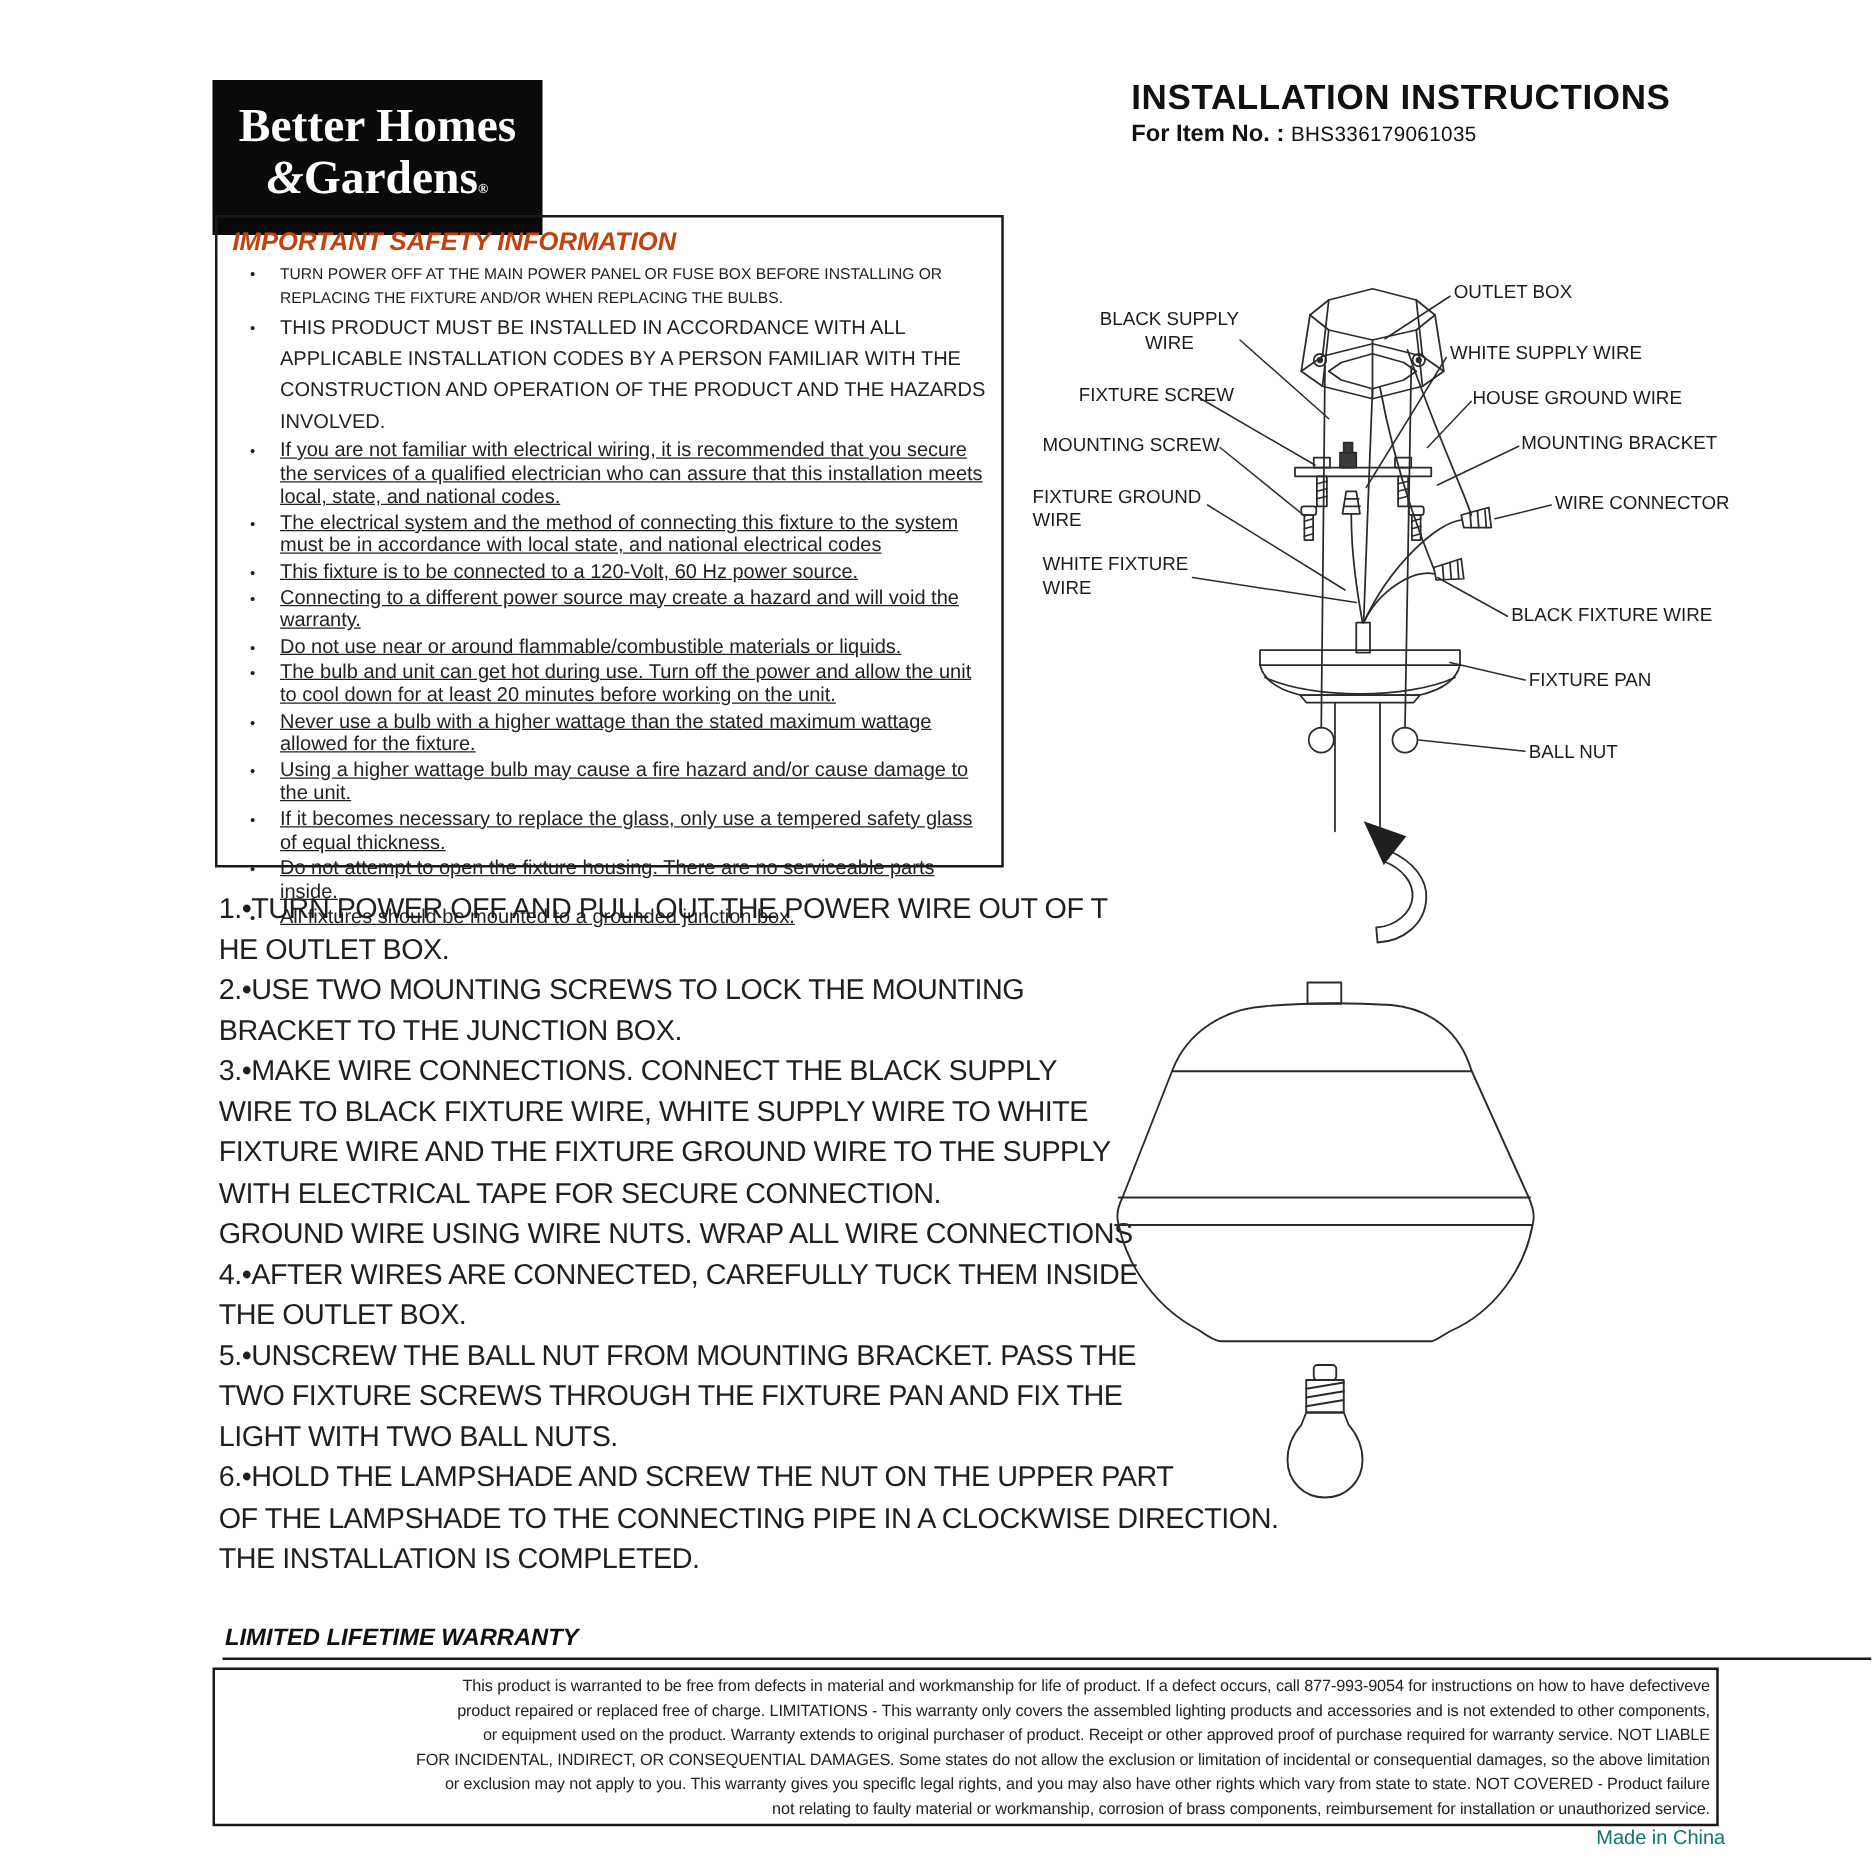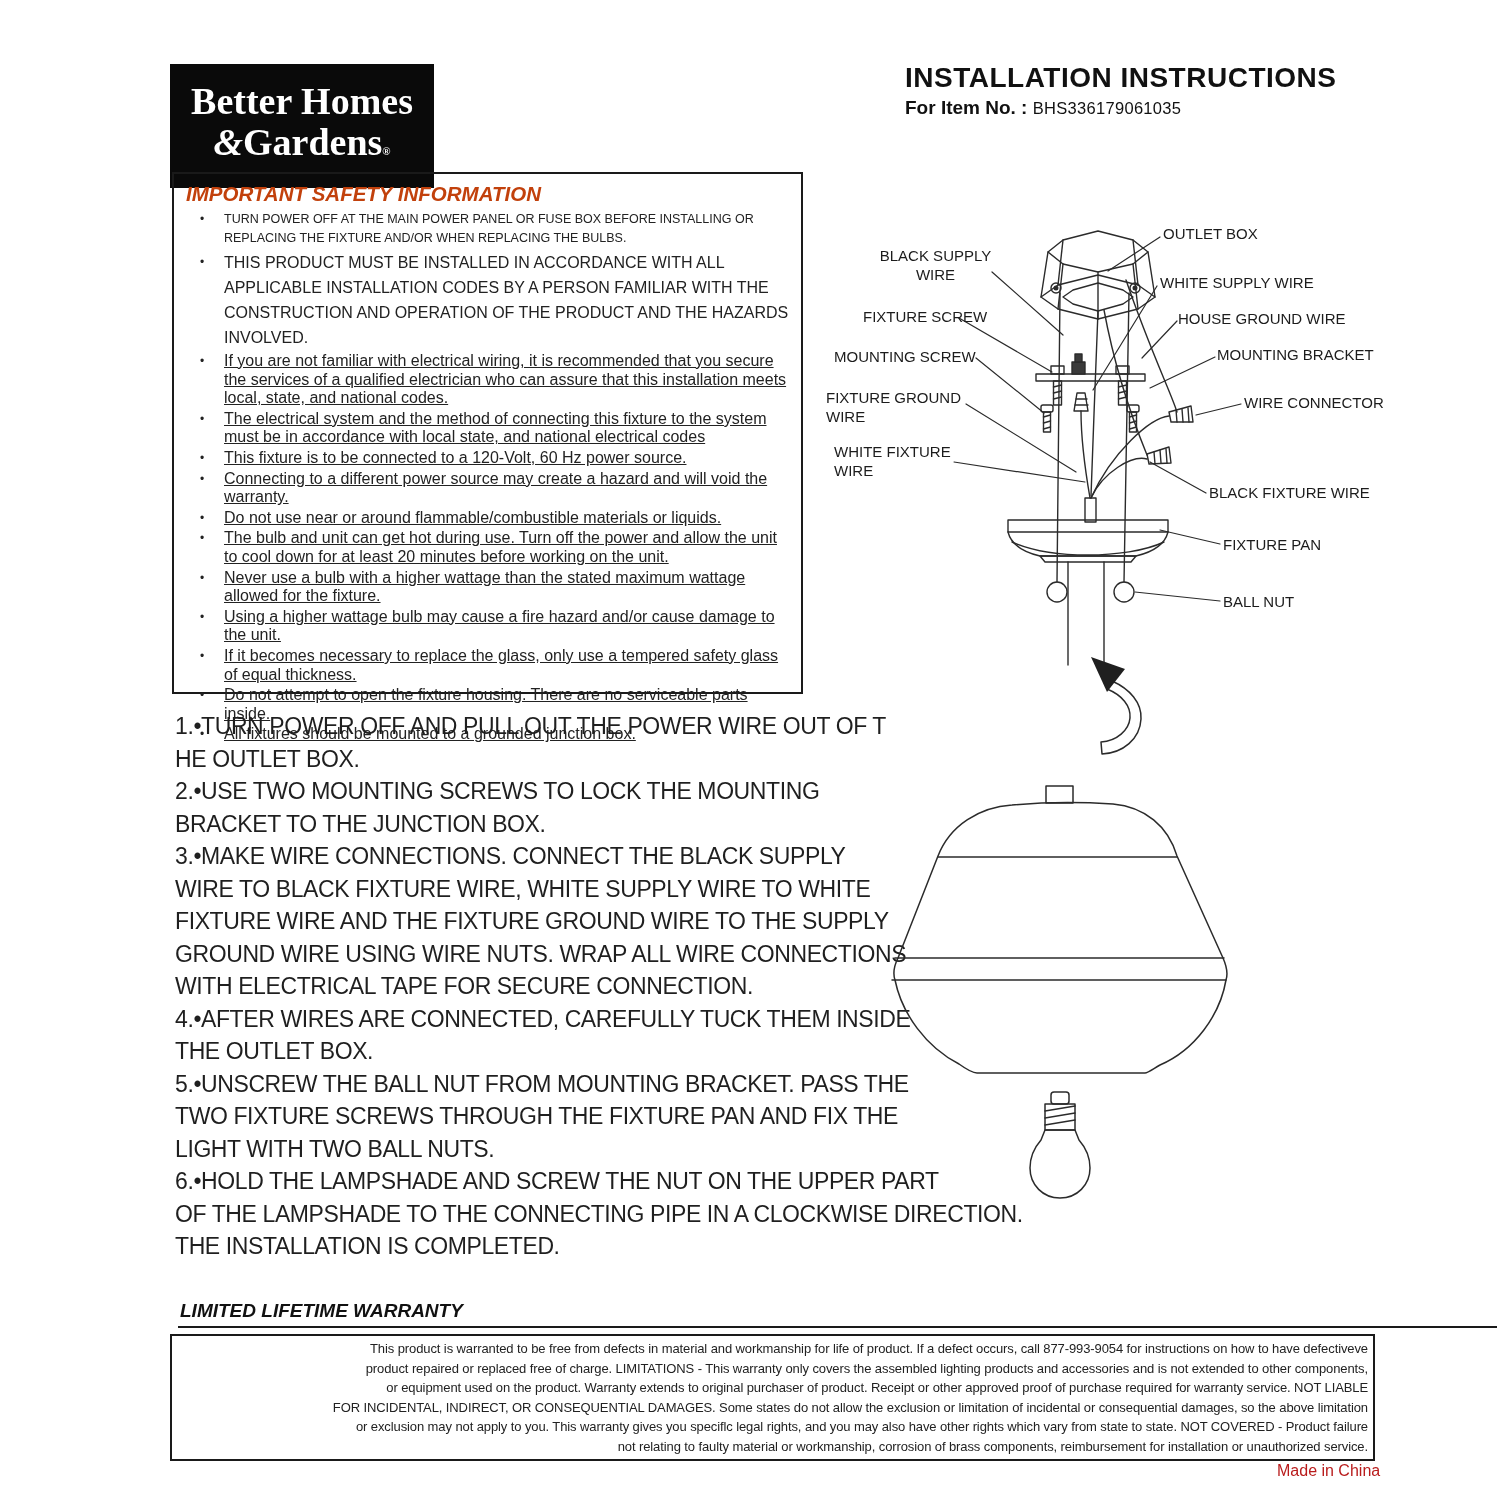--- a/index.html
+++ b/index.html
@@ -43,21 +43,21 @@
   
   #art{left:860px;top:640px;}
 
   
   #war-head{left:180px;top:1300px;font-size:19px;font-weight:bold;font-style:italic;color:#111;}
   #war-underline{left:178px;top:1326px;width:1319px;height:2px;background:#1a1a1a;}
   #warranty{left:170px;top:1334px;width:1205px;height:127px;border:2px solid #1a1a1a;
             box-sizing:border-box;padding:3px 5px;text-align:right;}
   #warranty div{white-space:nowrap;font-size:13px;line-height:19.5px;color:#222;letter-spacing:-0.1px;}
 
-  #made-in{left:1277px;top:1462px;font-size:16px;color:#b91c1c;}
+  #made-in{left:1277px;top:1462px;font-size:16px;color:#0f766e;}
 
   svg path, svg line, svg polygon, svg rect, svg circle{vector-effect:non-scaling-stroke;}
 </style>
 </head>
 <body>
 
 <div id="canvas">
 
   <div id="logo" class="abs">
     <div>Better Homes</div>
@@ -203,22 +203,22 @@
   </div>
 
   <div id="steps" class="abs">
       <div>1.•TURN POWER OFF AND PULL OUT THE POWER WIRE OUT OF T</div>
       <div>HE OUTLET BOX.</div>
       <div>2.•USE TWO MOUNTING SCREWS TO LOCK THE MOUNTING</div>
       <div>BRACKET TO THE JUNCTION BOX.</div>
       <div>3.•MAKE WIRE CONNECTIONS. CONNECT THE BLACK SUPPLY</div>
       <div>WIRE TO BLACK FIXTURE WIRE, WHITE SUPPLY WIRE TO WHITE</div>
       <div>FIXTURE WIRE AND THE FIXTURE GROUND WIRE TO THE SUPPLY</div>
+      <div>WITH ELECTRICAL TAPE FOR SECURE CONNECTION.</div>
       <div>GROUND WIRE USING WIRE NUTS. WRAP ALL WIRE CONNECTIONS</div>
-      <div>WITH ELECTRICAL TAPE FOR SECURE CONNECTION.</div>
       <div>4.•AFTER WIRES ARE CONNECTED, CAREFULLY TUCK THEM INSIDE</div>
       <div>THE OUTLET BOX.</div>
       <div>5.•UNSCREW THE BALL NUT FROM MOUNTING BRACKET. PASS THE</div>
       <div>TWO FIXTURE SCREWS THROUGH THE FIXTURE PAN AND FIX THE</div>
       <div>LIGHT WITH TWO BALL NUTS.</div>
       <div>6.•HOLD THE LAMPSHADE AND SCREW THE NUT ON THE UPPER PART</div>
       <div>OF THE LAMPSHADE TO THE CONNECTING PIPE IN A CLOCKWISE DIRECTION.</div>
       <div>THE INSTALLATION IS COMPLETED.</div>
     </div>
 

